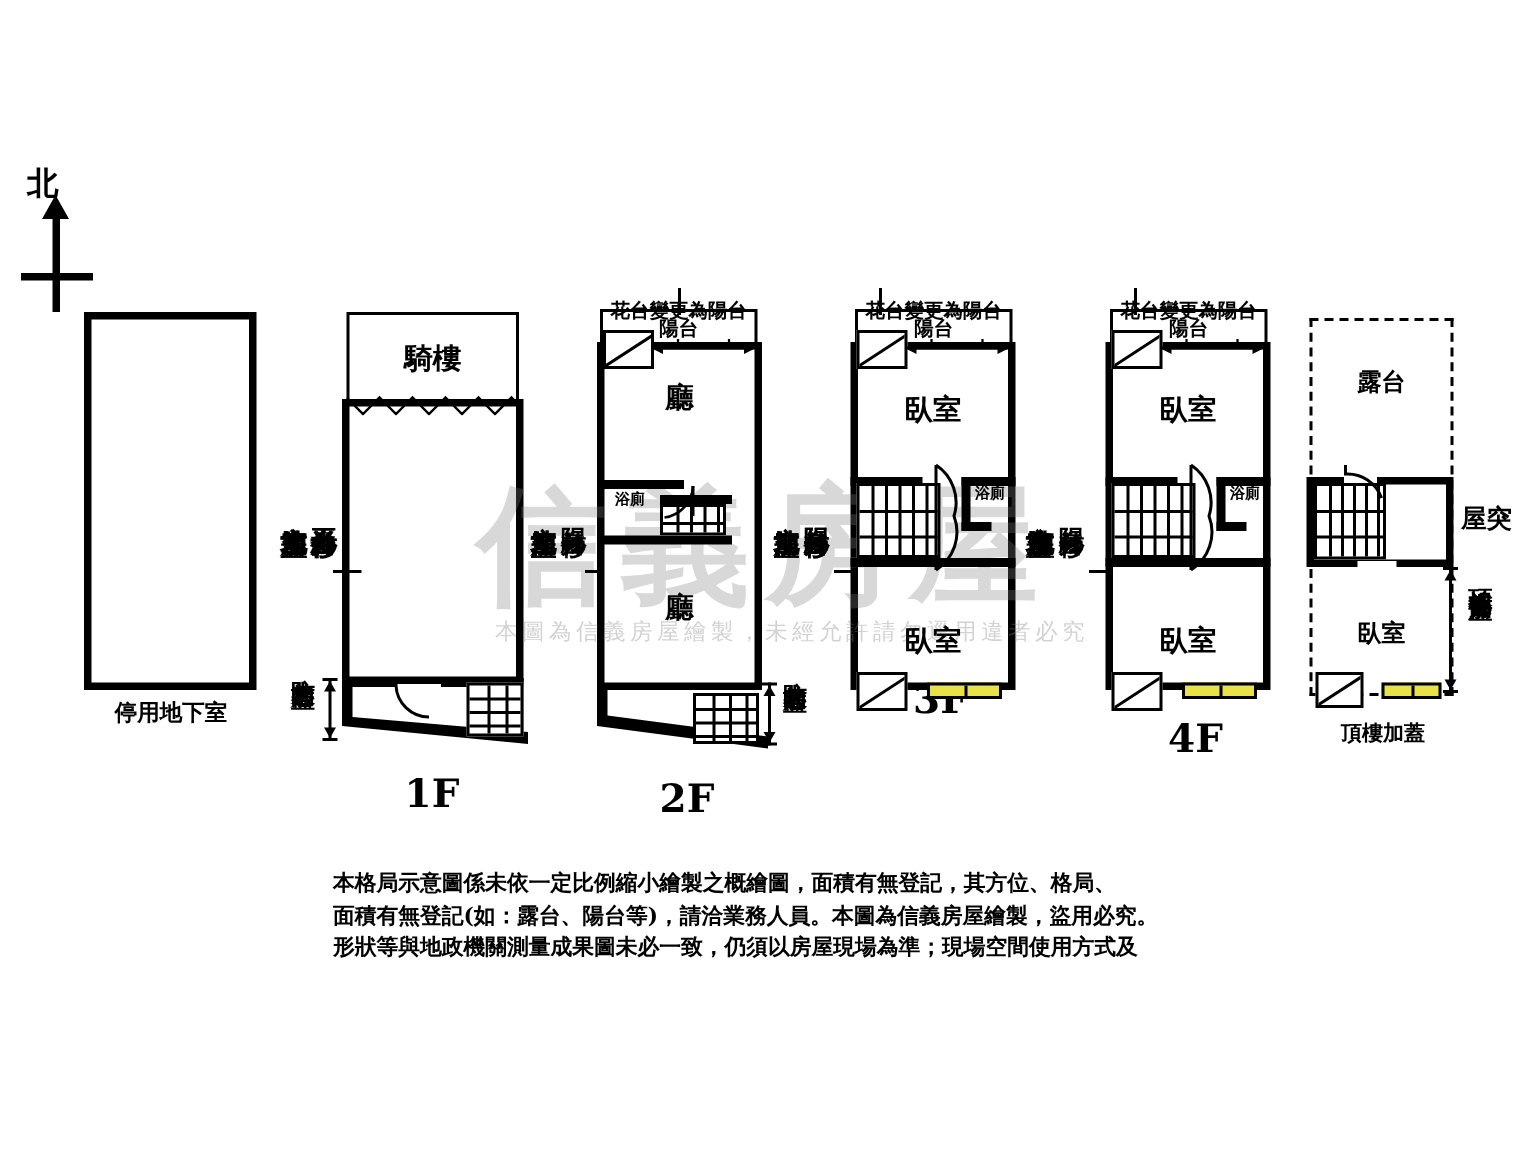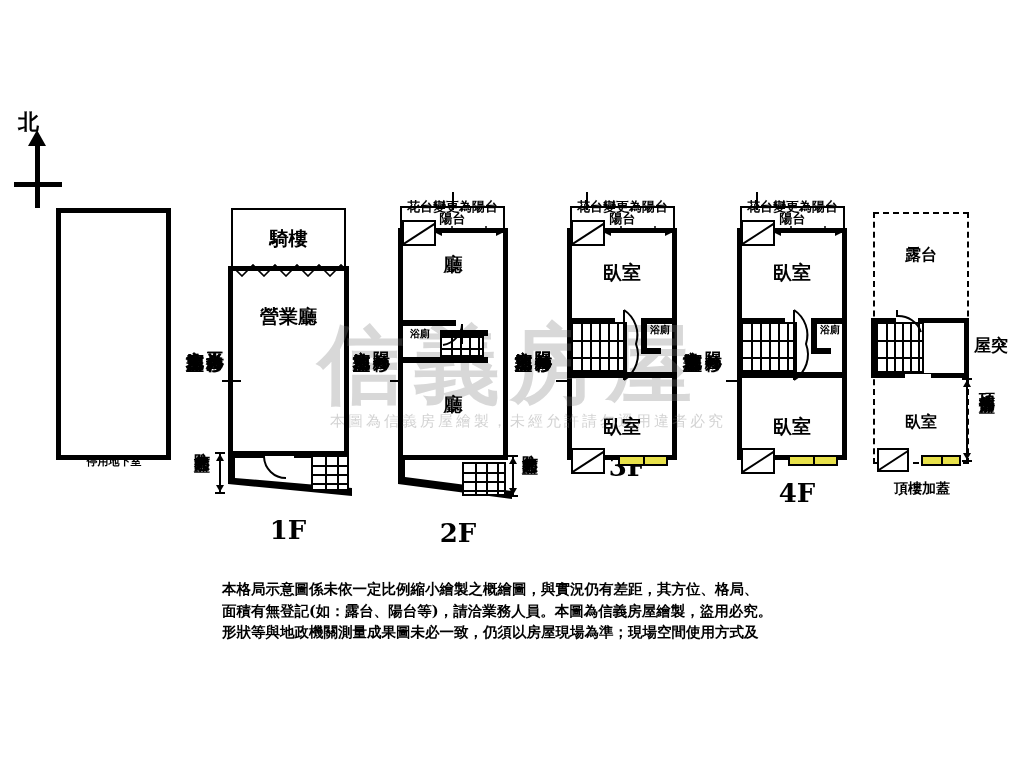--- a/index.html
+++ b/index.html
@@ -110,37 +110,36 @@
   </div>
 
   <div id="north" class="abs">
     <div id="north-label">北</div>
     <div id="north-head"></div>
     <div id="north-shaft"></div>
     <div id="north-cross"></div>
   </div>
 
   <div class="outline" style="left:56px;top:208px;width:115px;height:252px;"></div>
-  <div class="floor-name" style="left:56px;top:454px;width:116px;font-size:11px;">停用地下室</div>
+  <div class="floor-name" style="left:56px;top:466px;width:116px;font-size:15px;">停用地下室</div>
 
   <div class="vlab" style="left:186px;top:338px;">空地加蓋</div>
   <div class="vlab" style="left:206px;top:338px;">平台外移</div>
   <div class="tick" style="left:227px;top:380px;width:14px;height:2px;"></div>
 
   <div class="outline-thin" style="left:231px;top:208px;width:115px;height:61px;"></div>
   <div class="room" style="left:231px;top:226px;width:115px;">騎樓</div>
 
   <div class="outline" style="left:228px;top:266px;width:121px;height:190px;"></div>
 
   <div class="zig" style="left:231px;top:262px;width:115px;height:14px;">
     <svg width="115" height="14" viewBox="0 0 115 14">
       <polyline points="0,2 11,13 22,2 33,13 44,2 55,13 66,2 77,13 88,2 99,13 110,2 115,7" fill="none" stroke="#000" stroke-width="1.6"></polyline>
     </svg>
   </div>
-  <div class="room" style="left:228px;top:304px;width:121px;">營業廳</div>
 
   <div class="wall" style="left:228px;top:452px;width:36px;height:6px;"></div>
   <div class="wall" style="left:294px;top:452px;width:55px;height:6px;"></div>
   <div class="swing" style="left:262px;top:452px;">
     <svg width="36" height="28" viewBox="0 0 36 28">
       <path d="M2,0 L2,5 A22,22 0 0 0 24,26" fill="none" stroke="#000" stroke-width="2"></path>
       <path d="M31,0 L31,4" stroke="#000" stroke-width="2"></path>
     </svg>
   </div>
 
@@ -411,18 +410,18 @@
   <div class="vlab" style="left:978px;top:380px;font-size:16px;line-height:18px;">頂樓部分加蓋</div>
   <div class="dim" style="left:962px;top:378px;width:12px;height:84px;">
     <div class="bar"></div>
     <div class="cap" style="top:0;"></div>
     <div class="cap" style="bottom:0;"></div>
     <div class="ah up"></div>
     <div class="ah dn"></div>
   </div>
 
   <div id="disclaimer">
-    <div>本格局示意圖係未依一定比例縮小繪製之概繪圖，與實況仍有差距，其方位、格局、</div>
+    <div>本格局示意圖係未依一定比例縮小繪製之概繪圖，面積有無登記，其方位、格局、</div>
     <div>面積有無登記(如：露台、陽台等)，請洽業務人員。本圖為信義房屋繪製，盜用必究。</div>
     <div>形狀等與地政機關測量成果圖未必一致，仍須以房屋現場為準；現場空間使用方式及</div>
   </div>
 
 </div>
 
 </body></html>

